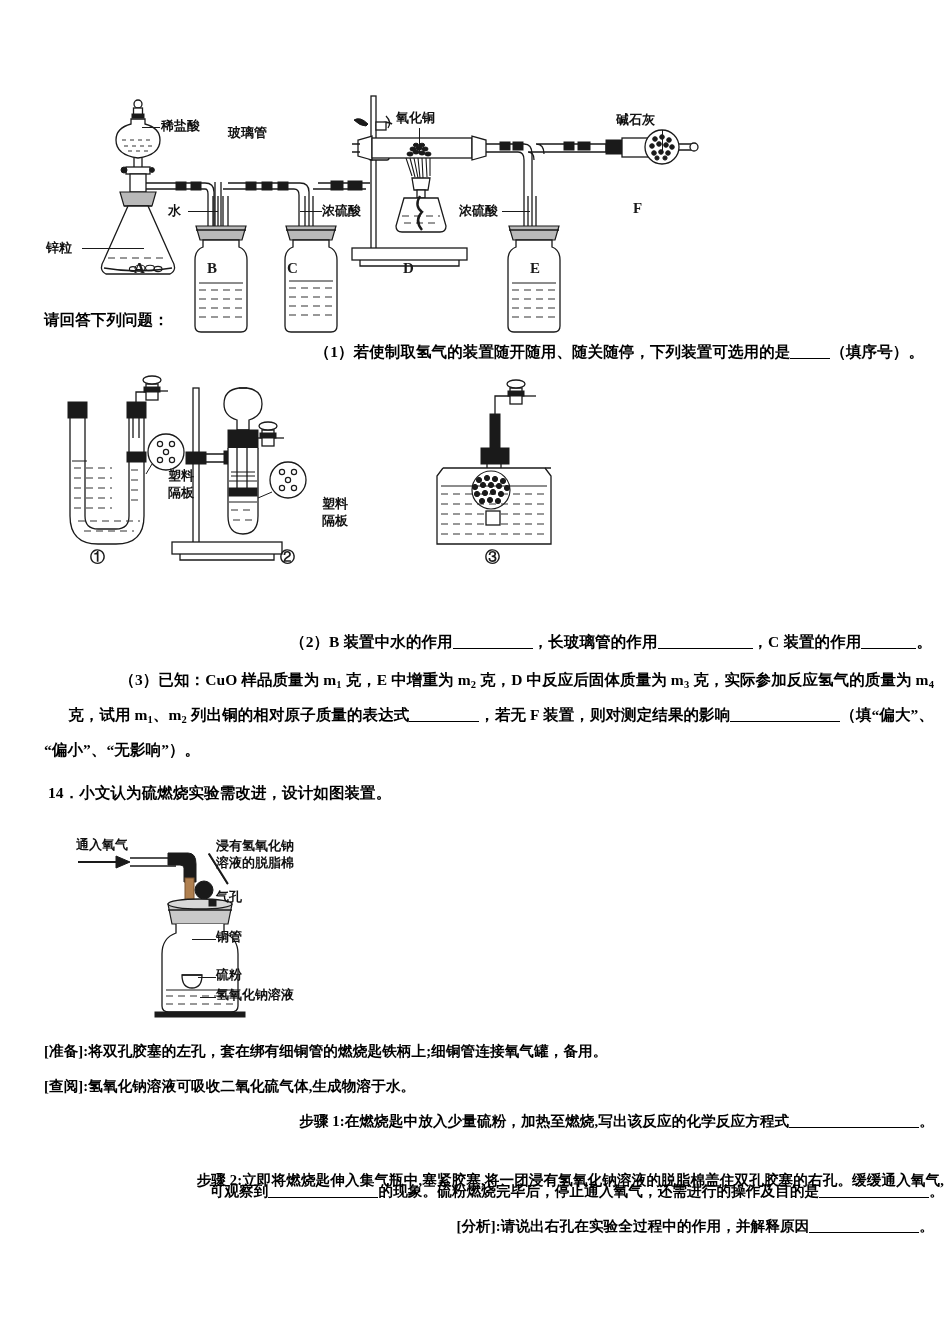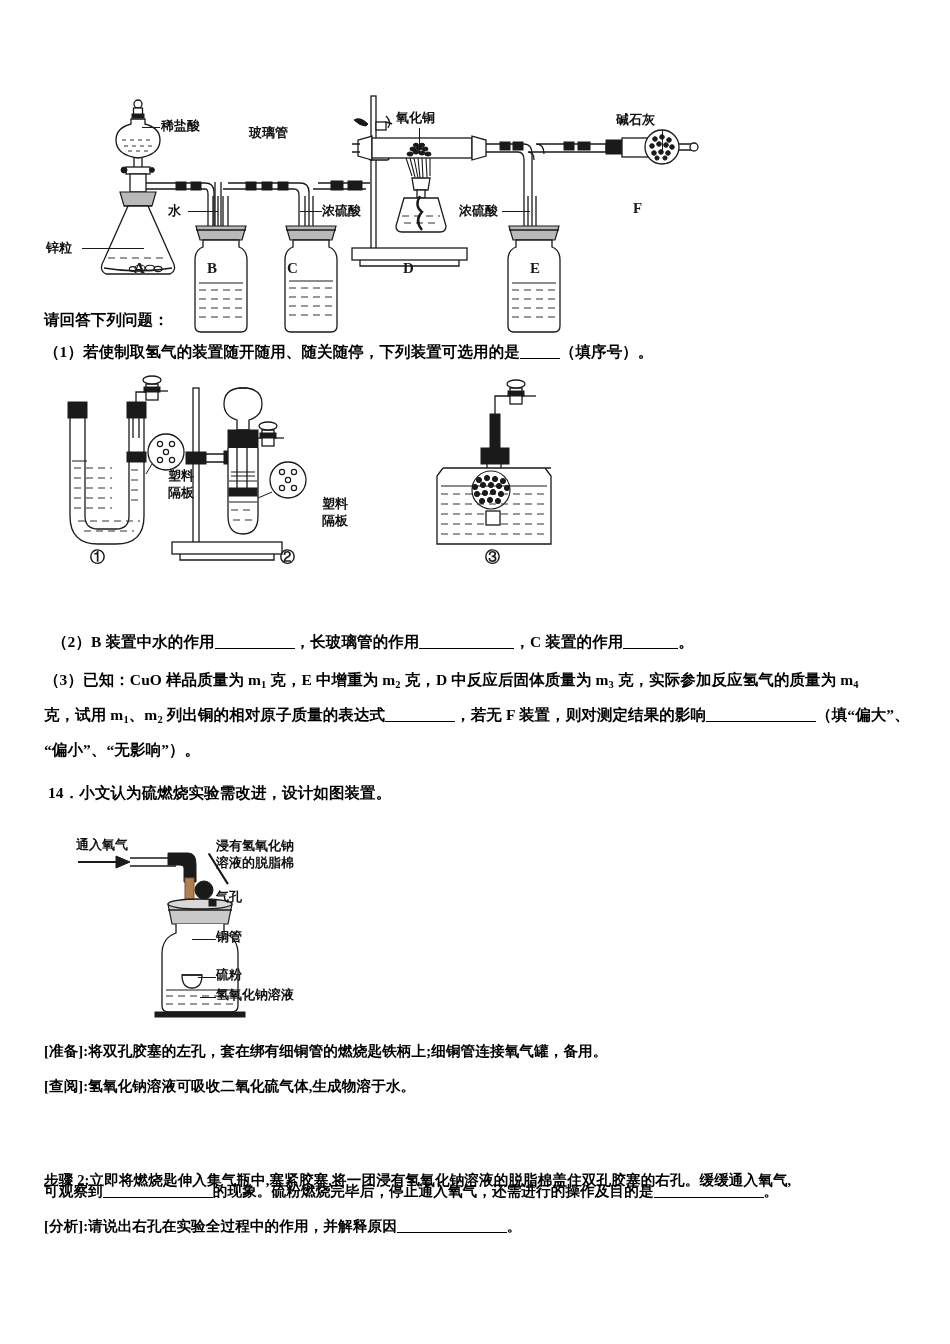--- a/index.html
+++ b/index.html
@@ -2,21 +2,21 @@
 <html lang="zh"><head>
 <meta charset="utf-8">
 <title>chemistry-exam-page</title>
 <style>
   html,body{margin:0;padding:0;}
   body{
     width:950px;height:1344px;background:#ffffff;
     font-family:"Liberation Serif","DejaVu Serif",serif;
     color:#000;overflow:hidden;position:relative;
   }
-  .page{position:relative;width:758px;height:1344px;}
+  .page{position:relative;width:758px;height:1344px;text-align:right;}
 
   
   .qline{
     font-family:"Liberation Serif","DejaVu Serif",serif;
     font-weight:bold;font-size:15.5px;line-height:1.55;
     color:#000;letter-spacing:0.1px;
   }
   .qline.small{font-size:14.6px;}
   .blank{display:inline-block;border-bottom:1.4px solid #000;vertical-align:-2px;}
   .b40{width:40px}.b55{width:55px}.b70{width:70px}.b80{width:80px}
@@ -225,21 +225,21 @@
         </g>
 
         <path class="st" d="M679 66 L692 66 M679 72 L692 72"></path>
         <ellipse class="stf" cx="694" cy="69" rx="4" ry="4"></ellipse>
       </g>
     </svg>
 
     <div class="lbl" style="left:161px;top:41px;">稀盐酸</div>
     <div class="ln hl" style="left:142px;top:49px;width:18px;"></div>
 
-    <div class="lbl" style="left:228px;top:48px;margin-left:21px;">玻璃管</div>
+    <div class="lbl" style="left:228px;top:48px;">玻璃管</div>
 
     <div class="lbl" style="left:396px;top:33px;">氧化铜</div>
     <div class="ln vl" style="left:419px;top:50px;height:26px;"></div>
 
     <div class="lbl" style="left:616px;top:35px;">碱石灰</div>
     <div class="ln vl" style="left:662px;top:52px;height:21px;"></div>
 
     <div class="lbl" style="left:46px;top:163px;">锌粒</div>
     <div class="ln hl" style="left:82px;top:170px;width:62px;"></div>
 
@@ -477,20 +477,23 @@
     <div class="ln hl" style="left:198px;top:157px;width:18px;"></div>
 
     <div class="lbl" style="left:216px;top:168px;">氢氧化钠溶液</div>
     <div class="ln hl" style="left:200px;top:177px;width:16px;"></div>
   </div>
 
   <div class="qline small" style="position:absolute;left:44px;top:1075px;">[查阅]:氢氧化钠溶液可吸收二氧化硫气体,生成物溶于水。</div>
 
   <div class="qline small" style="position:absolute;left:44px;top:1040px;">[准备]:将双孔胶塞的左孔，套在绑有细铜管的燃烧匙铁柄上;细铜管连接氧气罐，备用。</div>
 
+  <div class="qline small" style="position:absolute;left:44px;top:1110px;width:890px;">
+    <span>步骤 1:在燃烧匙中放入少量硫粉，加热至燃烧,写出该反应的化学反应方程式</span><span class="blank b130"></span><span>。</span>
+  </div>
 
   <div class="qline small" style="position:absolute;left:44px;top:1145px;width:900px;margin-top:24px;">步骤 2:立即将燃烧匙伸入集气瓶中,塞紧胶塞,将一团浸有氢氧化钠溶液的脱脂棉盖住双孔胶塞的右孔。缓缓通入氧气,</div>
 
   <div class="qline small" style="position:absolute;left:44px;top:1180px;width:900px;">
     <span>可观察到</span><span class="blank b110"></span><span>的现象。硫粉燃烧完毕后，停止通入氧气，还需进行的操作及目的是</span><span class="blank b110"></span><span>。</span>
   </div>
 
   <div class="qline small" style="position:absolute;left:44px;top:1215px;width:890px;">
     <span>[分析]:请说出右孔在实验全过程中的作用，并解释原因</span><span class="blank b110"></span><span>。</span>
   </div>

